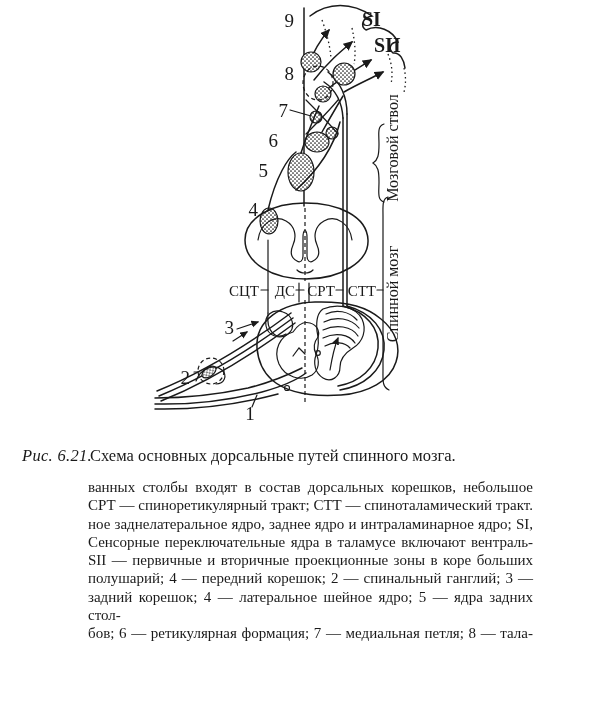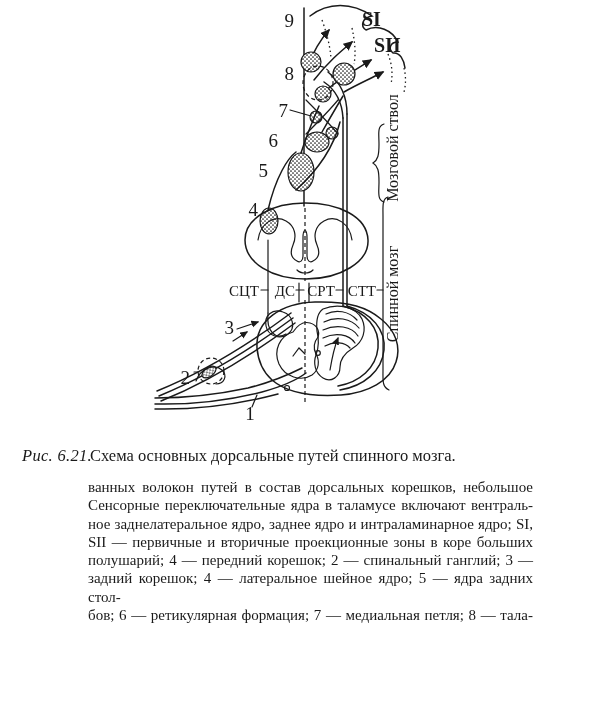--- a/index.html
+++ b/index.html
@@ -171,23 +171,24 @@
       <text class="fig-vert" x="398" y="294" text-anchor="middle" transform="rotate(-90 398 294)">Спинной мозг</text>
     </svg>
   </div>
 
   <div class="caption">
     <div class="cap-title-row">
       <span class="cap-fig-label">Рис. 6.21.</span>
       <span class="cap-title">Схема основных дорсальные путей спинного мозга.</span>
     </div>
     <div class="cap-body">
-      <div class="cap-line">ванных волокон путей в состав дорсальных корешков, небольшое</div>
+      <div class="cap-line">ванных столбы входят в состав дорсальных корешков, небольшое</div>
+      <div class="cap-line">СРТ — спиноретикулярный тракт; СТТ — спиноталамический тракт.</div>
+      <div class="cap-line">ное заднелатеральное ядро, заднее ядро и интраламинарное ядро; SI,</div>
       <div class="cap-line">Сенсорные переключательные ядра в таламусе включают вентраль-</div>
-      <div class="cap-line">ное заднелатеральное ядро, заднее ядро и интраламинарное ядро; SI,</div>
       <div class="cap-line">SII — первичные и вторичные проекционные зоны в коре больших</div>
       <div class="cap-line">полушарий; 4 — передний корешок; 2 — спинальный ганглий; 3 —</div>
       <div class="cap-line">задний корешок; 4 — латеральное шейное ядро; 5 — ядра задних стол-</div>
       <div class="cap-line">бов; 6 — ретикулярная формация; 7 — медиальная петля; 8 — тала-</div>
 
     </div>
   </div>
 
 </div>
 

